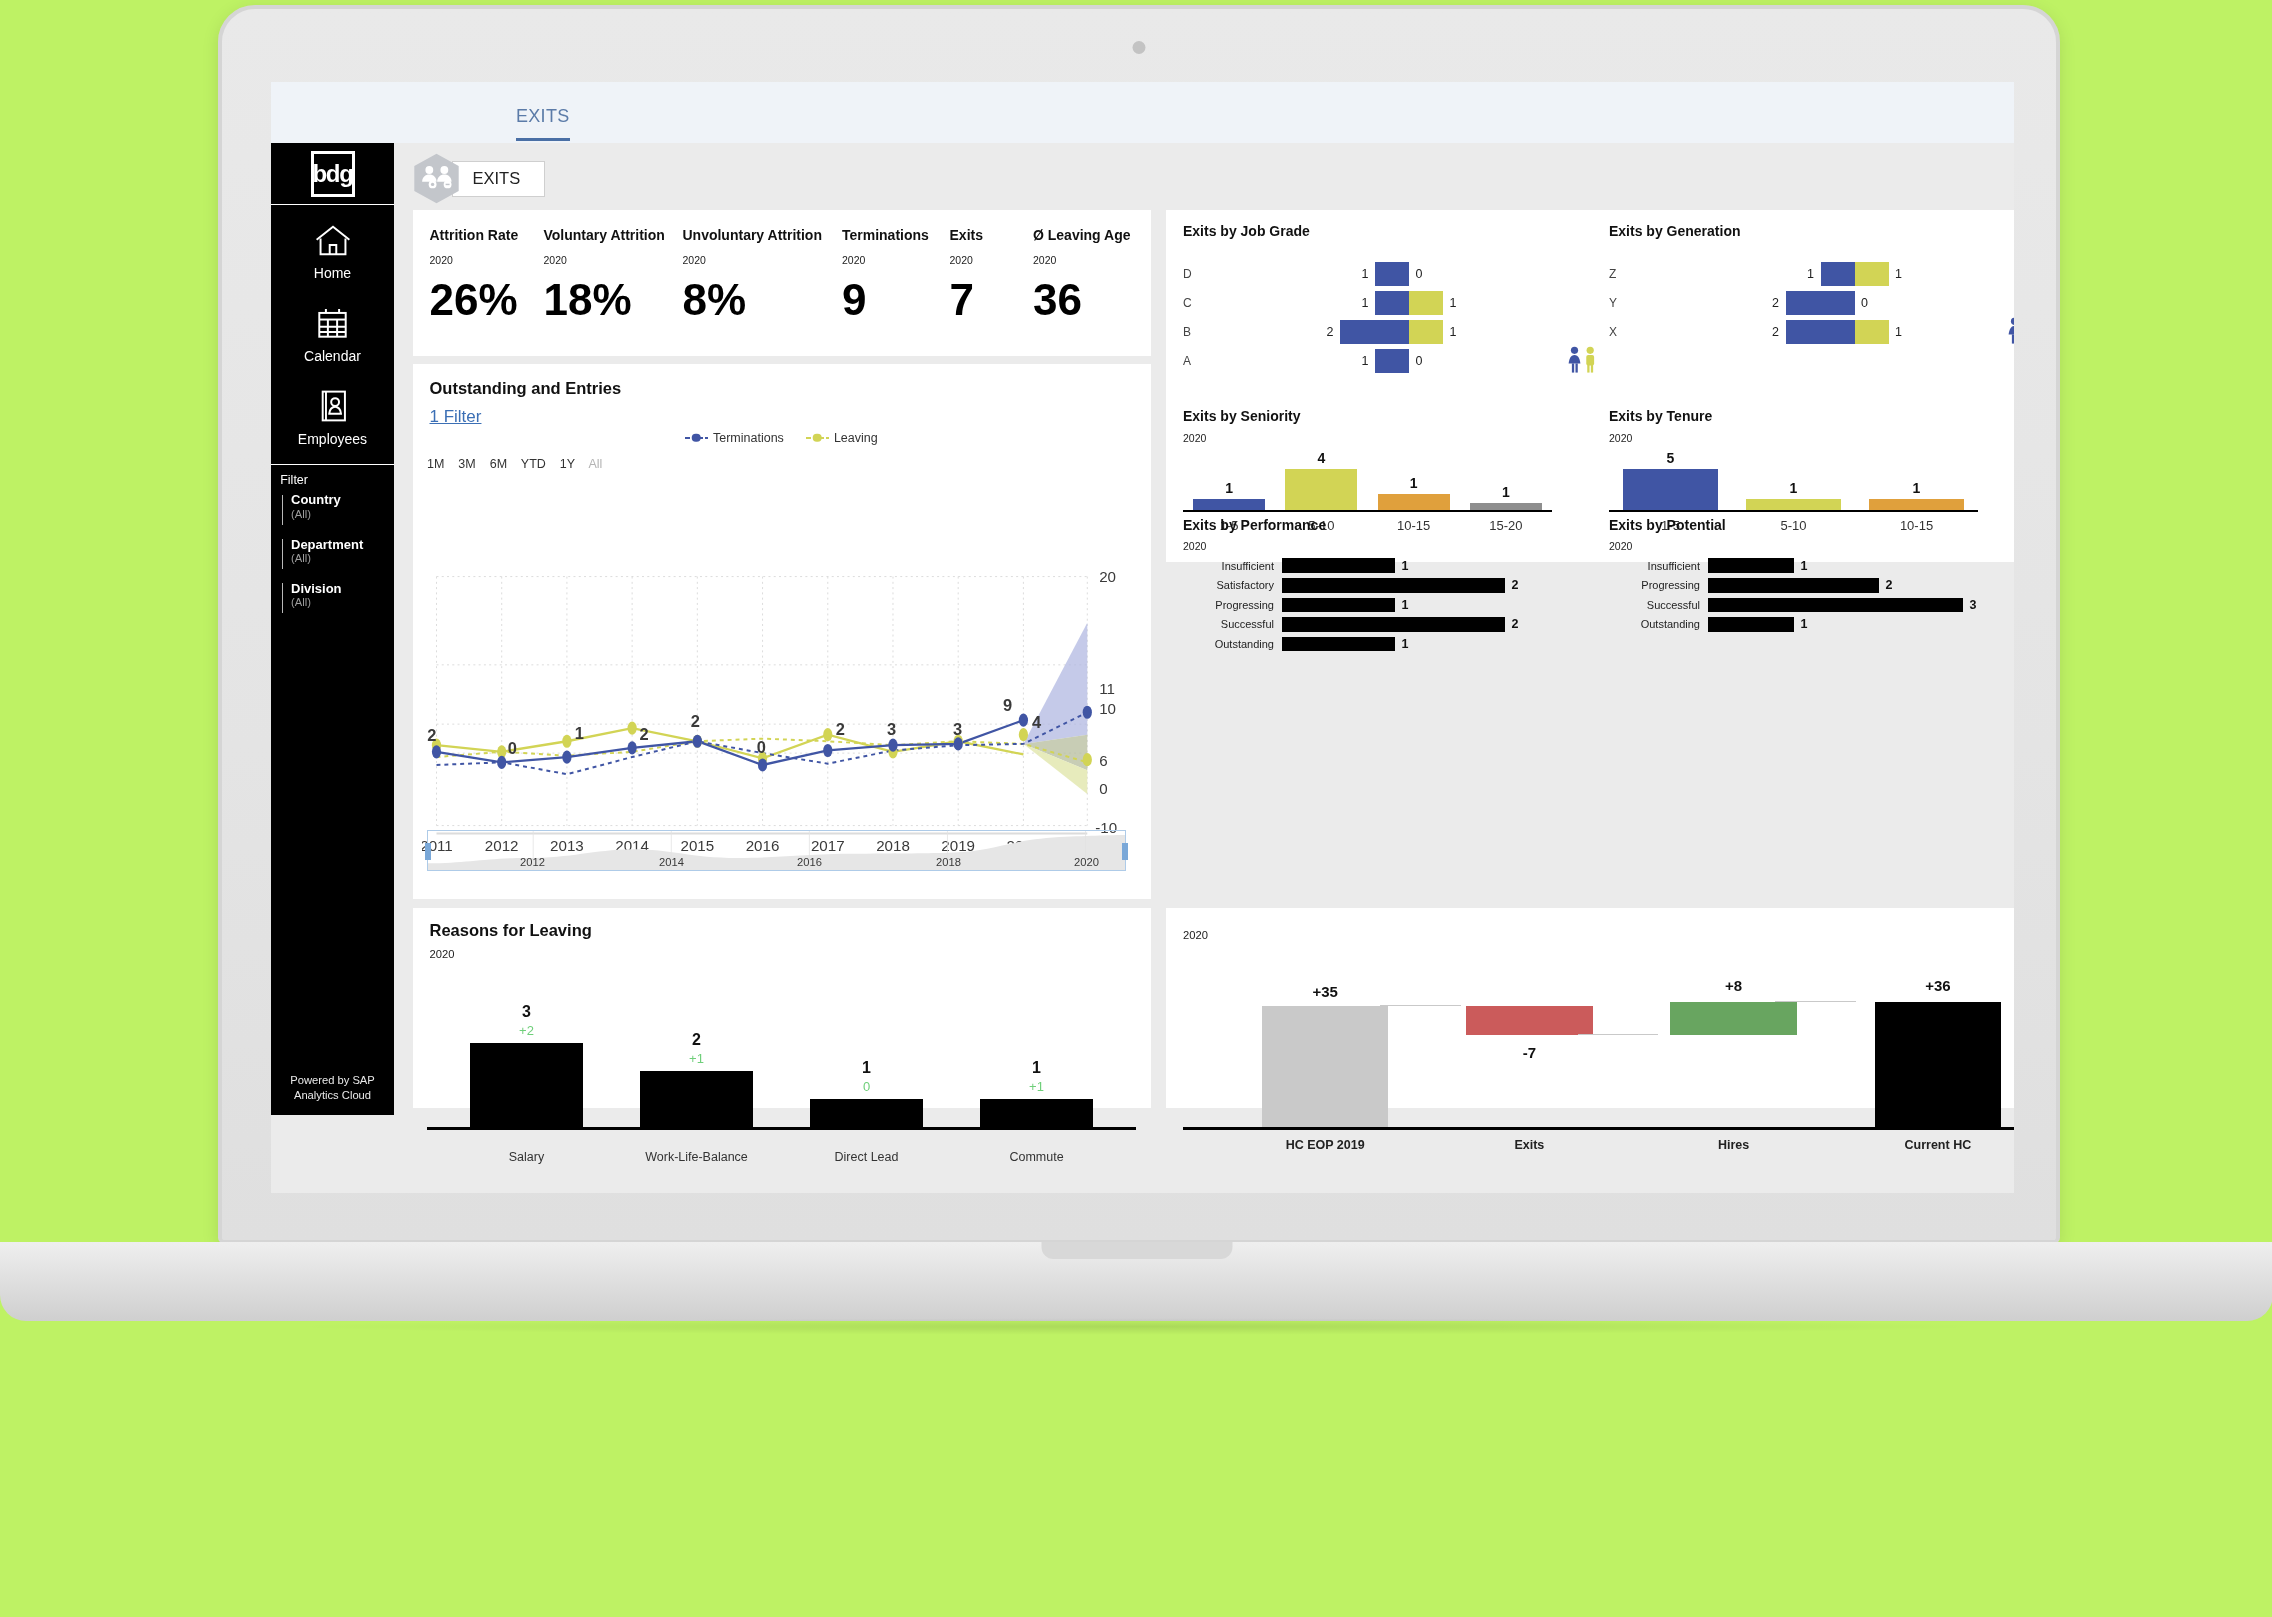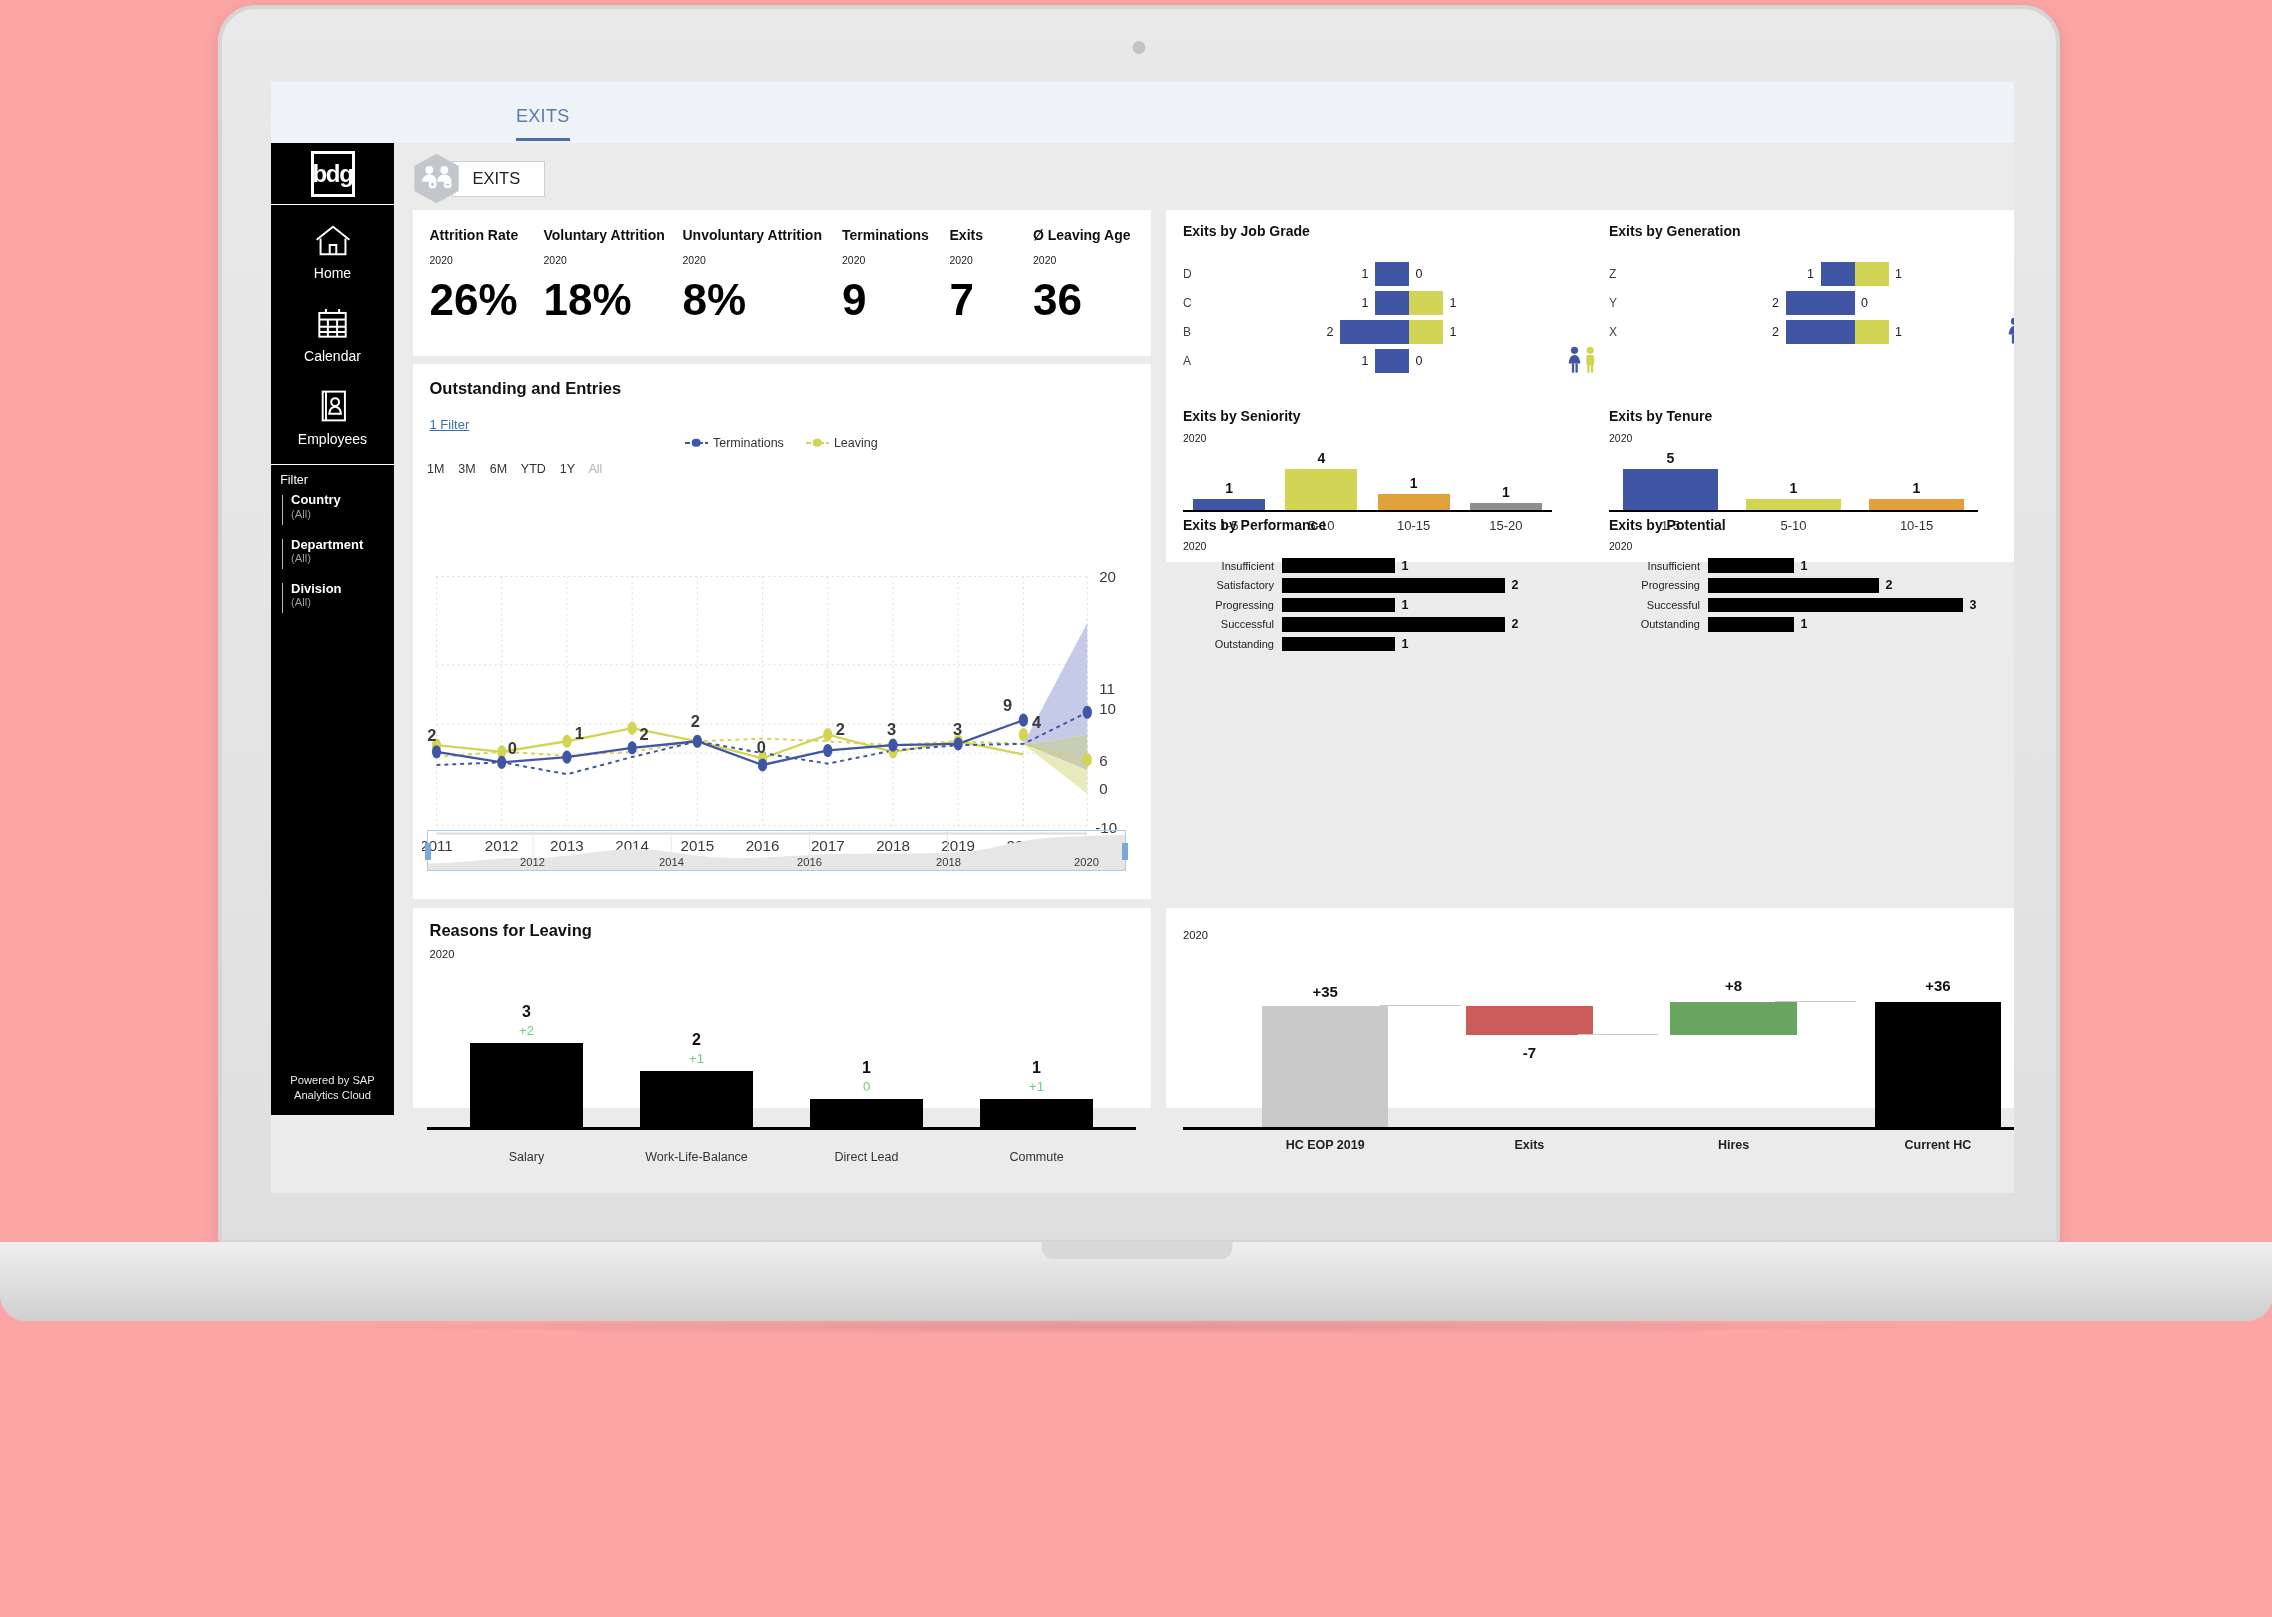--- a/index.html
+++ b/index.html
@@ -4,21 +4,21 @@
 <style>
   * { box-sizing: border-box; margin: 0; padding: 0; }
   html, body {
     width: 2273px; height: 1617px;
     background: #ffffff;
     font-family: "Liberation Sans", sans-serif;
     overflow: hidden;
   }
 
   
-  #stage { position: relative; width: 2273px; height: 1617px; background:#fca5a5; }
+  #stage { position: relative; width: 2273px; height: 1617px; background:#bef264; }
 
   .laptop-lid {
     position: absolute; left: 218px; top: 5.3px;
     width: 1842px; height: 1239px;
     background: linear-gradient(180deg,#e9e9e9 0%, #e4e4e4 60%, #dfdfdf 100%);
     border-radius: 37px 37px 6.6px 6.6px;
     border: 4px solid #d5d5d5;
     box-shadow: 0 4px 17px rgba(0,0,0,.10);
   }
   .webcam {
@@ -335,21 +335,21 @@
                 <div class="kpi-label">Ø Leaving Age</div>
                 <div class="kpi-year">2020</div>
                 <div class="kpi-value">36</div>
               </div>
             </div>
           </div>
 
           <div class="card" id="trend-card">
             <div style="padding:14.5px 0 0 17px">
               <div class="card-title">Outstanding and Entries</div>
-              <div style="margin-top:19px;font-size:13px;color:#3b6fb5;text-decoration:underline">1 Filter</div>
+              <div style="margin-top:9px;font-size:17px;color:#3b6fb5;text-decoration:underline">1 Filter</div>
             </div>
 
             <div class="legend">
               <div class="legend-item">
                 <span class="legend-dash" style="background:repeating-linear-gradient(90deg,#4055a4 0 4.6px,transparent 4.6px 6.6px)">
                   <i style="position:absolute;left:50%;top:50%;transform:translate(-50%,-50%);width:8.6px;height:8.6px;border-radius:50%;background:#4055a4;display:block"></i>
                 </span>
                 <span>Terminations</span>
               </div>
               <div class="legend-item">

